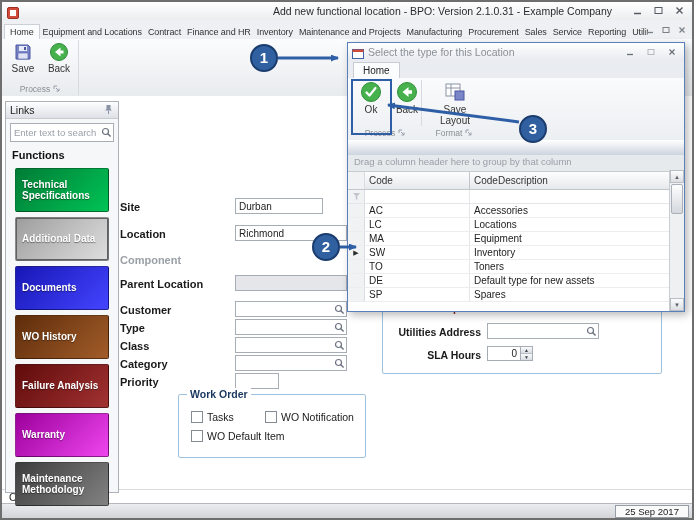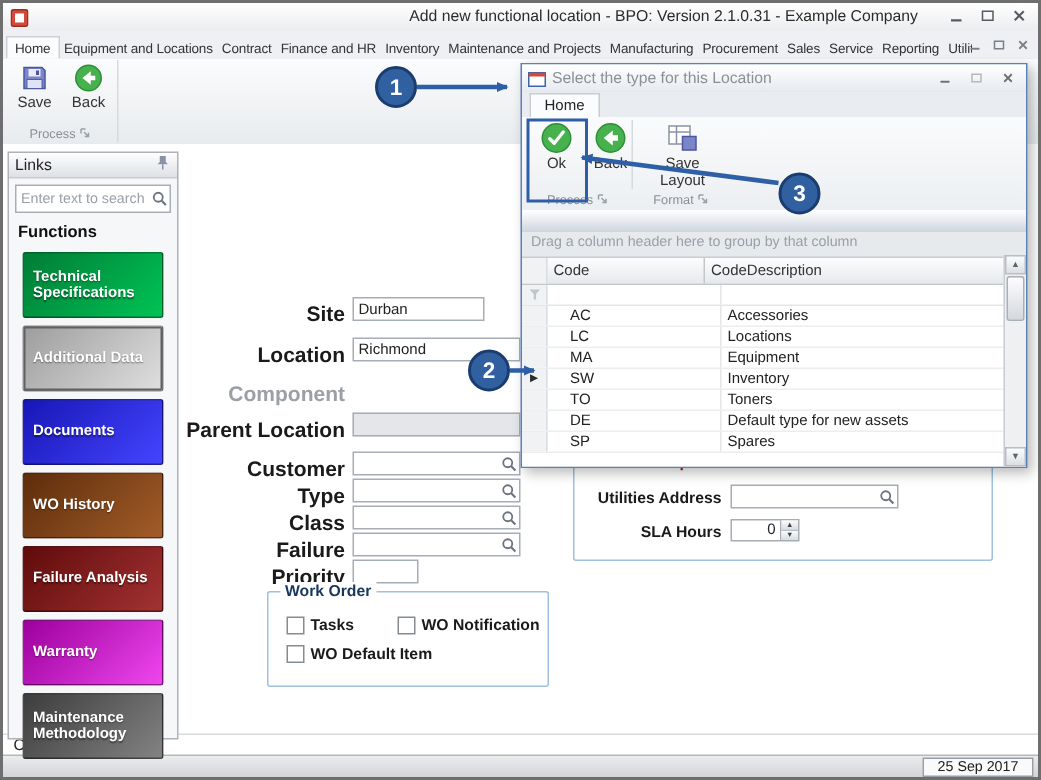--- a/index.html
+++ b/index.html
@@ -40,30 +40,30 @@
   .lk0{background:linear-gradient(135deg,#007c36,#00c355)}
   .lk1{background:linear-gradient(135deg,#9d9d9d,#dfdfdf);box-shadow:0 0 0 1px #606060 inset}
   .lk2{background:linear-gradient(135deg,#1717b6,#4444ff)}
   .lk3{background:linear-gradient(135deg,#5e2d0b,#a25c29)}
   .lk4{background:linear-gradient(135deg,#600b0b,#a23232)}
   .lk5{background:linear-gradient(135deg,#9c009c,#ee46ee)}
   .lk6{background:linear-gradient(135deg,#3d3d3d,#828282)}
 
   
   .content{position:absolute;left:0;top:94px;right:0;bottom:28px;background:#fff}
-  .flabel{position:absolute;left:118px;width:110px;text-align:right;font-size:14px;font-weight:bold;color:#1a1a1a;white-space:nowrap}
+  .flabel{position:absolute;left:118px;width:110px;font-size:11px;font-weight:bold;color:#1a1a1a;white-space:nowrap}
   .flabel.dis{color:#9aa0a6}
   .tb{position:absolute;height:16px;border:1px solid #a6adb5;background:#fff;font-size:10px;color:#222;padding:1px 3px;font-family:"Liberation Sans",sans-serif;box-sizing:border-box;outline:none}
   .tb.dis{background:#e4e6e9}
   .lookup{position:absolute;height:16px;border:1px solid #a6adb5;background:#fff;display:flex;align-items:center;box-sizing:border-box}
   .lookup input{flex:1;min-width:0;border:none;outline:none;font-size:10px;padding:0 3px;font-family:"Liberation Sans",sans-serif;background:transparent}
   .gbox{position:absolute;border:1px solid #9dc1df;border-radius:2px}
   .gtitle{position:absolute;top:-7px;left:8px;background:#fff;padding:0 3px;font-size:10.5px;font-weight:bold;color:#17365d;white-space:nowrap}
   .gtitle.red{color:#942a1e}
-  .cbrow{position:absolute;display:flex;align-items:center;gap:4px;font-size:10.5px;font-weight:bold;color:#1a1a1a;white-space:nowrap}
+  .cbrow{position:absolute;display:flex;align-items:center;gap:4px;font-size:10.5px;font-weight:normal;color:#1a1a1a;white-space:nowrap}
   .cb{width:10px;height:10px;border:1px solid #848b93;background:#fff;display:inline-block}
   .f2label{position:absolute;text-align:right;font-size:10.5px;font-weight:bold;color:#1a1a1a;white-space:nowrap}
   .spin{position:absolute;height:15px;border:1px solid #a6adb5;background:#fff;display:flex;box-sizing:border-box}
   .spin .val{flex:1;font-size:10px;text-align:right;padding:1px 3px 0 0;color:#222}
   .spin .sbs{width:11px;display:flex;flex-direction:column;border-left:1px solid #a6adb5}
   .spin .sb{flex:1;font-size:5px;line-height:6px;display:flex;align-items:center;justify-content:center;color:#3d434a;background:linear-gradient(#fafbfc,#d9dce0)}
   .spin .sb:first-child{border-bottom:1px solid #b8bec5}
 
   
   .dlg{position:absolute;left:345px;top:40px;width:336px;height:268px;border:1px solid #5b7fb8;background:#eef1f5;box-shadow:3px 3px 8px rgba(0,0,0,.28);z-index:10}
@@ -81,21 +81,21 @@
   .okhl{position:absolute;left:3px;top:1px;width:37px;height:52px;border:2px solid #2e5ea6;z-index:3}
   .shine{position:absolute;left:0;top:97px;right:0;height:15px;background:linear-gradient(#ffffff,#cdd4de);border-bottom:1px solid #bfc5cc}
   .grid{position:absolute;left:0;top:112px;right:0;bottom:0;background:#fff}
   .ghint{height:15px;background:#e7eaed;border-bottom:1px solid #c8ccd1;font-size:9.5px;color:#9aa0a8;padding:1px 12px 0 6px}
   .ghead,.gfilter,.grow{display:flex;margin-right:4px}
   .ghead{height:17px;background:linear-gradient(#fdfdfe,#e6e9ec);border-bottom:1px solid #c3c7cc;font-size:10px;color:#333}
   .ghead .gc{border-right:1px solid #c3c7cc;display:flex;align-items:center;padding-left:4px}
   .gfilter{height:13px;border-bottom:1px solid #e4e6e9}
   .grow{height:13px;border-bottom:1px solid #ebedef;font-size:10px;color:#222}
   .gind{width:16px;background:#f1f2f4;border-right:1px solid #d9dce0;display:flex;align-items:center;justify-content:center;flex:none}
-  .gcode{width:100px;border-right:1px solid #e4e6e9;padding-left:15px;display:flex;align-items:center;flex:none}
+  .gcode{width:100px;border-right:1px solid #e4e6e9;padding-left:4px;display:flex;align-items:center;flex:none}
   .gdesc{flex:1;padding-left:4px;display:flex;align-items:center}
   .arr{font-size:7px;color:#2b2b2b;line-height:1}
   .vsb{position:absolute;right:0;top:15px;bottom:0;width:14px;background:#eef0f2;border-left:1px solid #c9cdd2}
   .sbbtn{position:absolute;left:0;right:0;height:13px;display:flex;align-items:center;justify-content:center;font-size:6px;color:#5c6269;background:linear-gradient(#fbfcfd,#dcdfe3);border:1px solid #b9bec4;box-sizing:border-box}
   .sbbtn.up{top:0}
   .sbbtn.dn{bottom:0}
   .sbthumb{position:absolute;left:1px;right:1px;top:14px;height:28px;background:linear-gradient(#fdfdfe,#d4d8dd);border:1px solid #aab0b7;border-radius:2px}
 
   
   .openwin{position:absolute;left:0;right:0;bottom:14px;height:14px;background:#fff;border-top:1px solid #d8dadd;font-size:10.5px;color:#222;display:flex;align-items:center;padding-left:7px;gap:4px}
@@ -285,21 +285,21 @@
   <div class="lookup" style="left:233px;top:335px;width:112px">
     <input value="" style="">
     <span class="mag">
         <svg width="11" height="11" viewBox="0 0 11 11">
           <circle cx="4.5" cy="4.5" r="3" fill="none" stroke="#6b7280" stroke-width="1.2"></circle>
           <line x1="6.8" y1="6.8" x2="9.6" y2="9.6" stroke="#6b7280" stroke-width="1.4"></line>
         </svg>
       </span>
   </div>
 
-  <label class="flabel" style="top:356px">Failure</label>
+  <label class="flabel" style="top:356px">Category</label>
   <div class="lookup" style="left:233px;top:353px;width:112px">
     <input value="" style="">
     <span class="mag">
         <svg width="11" height="11" viewBox="0 0 11 11">
           <circle cx="4.5" cy="4.5" r="3" fill="none" stroke="#6b7280" stroke-width="1.2"></circle>
           <line x1="6.8" y1="6.8" x2="9.6" y2="9.6" stroke="#6b7280" stroke-width="1.4"></line>
         </svg>
       </span>
   </div>
 

